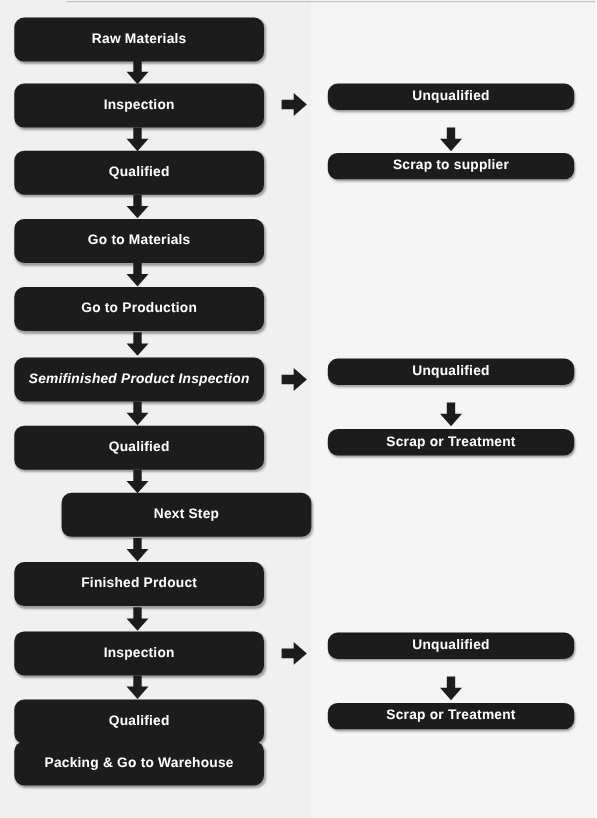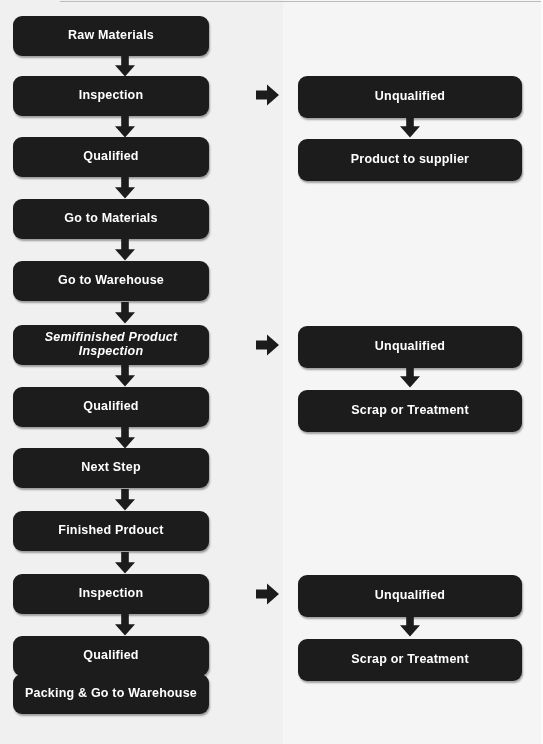--- a/index.html
+++ b/index.html
@@ -68,27 +68,27 @@
     font-size: 12.5px;
     font-weight: bold;
     letter-spacing: 0.2px;
     line-height: 1.1;
     box-shadow: 1px 2px 2px rgba(0,0,0,0.35);
     padding: 0 6px;
     overflow: hidden;
   }
   .node.left-col {
     left: 13px;
-    width: 196px;
+    width: 227px;
     height: 40px;
   }
   .node.right-col {
     left: 298px;
     width: 224px;
-    height: 42px;
+    height: 24px;
   }
 
   
   .arrow-down {
     position: absolute;
     width: 22px;
     height: 22px;
   }
   .arrow-down svg, .arrow-right svg {
     display: block;
@@ -130,39 +130,39 @@
         <svg width="22" height="22" viewBox="0 0 22 22">
           <path d="M7.2 0 H14.8 V10.2 H21 L11 21.5 L1 10.2 H7.2 Z" fill="#1c1c1c"></path>
         </svg>
       </div>
       <div class="node left-col" style="top: 199px;">Go to Materials</div>
       <div class="arrow-down" style="left: 114px; top: 239px;">
         <svg width="22" height="22" viewBox="0 0 22 22">
           <path d="M7.2 0 H14.8 V10.2 H21 L11 21.5 L1 10.2 H7.2 Z" fill="#1c1c1c"></path>
         </svg>
       </div>
-      <div class="node left-col" style="top: 261px;">Go to Warehouse</div>
+      <div class="node left-col" style="top: 261px;">Go to Production</div>
       <div class="arrow-down" style="left: 114px; top: 302px;">
         <svg width="22" height="22" viewBox="0 0 22 22">
           <path d="M7.2 0 H14.8 V10.2 H21 L11 21.5 L1 10.2 H7.2 Z" fill="#1c1c1c"></path>
         </svg>
       </div>
       <div class="node left-col" style="top: 325px; font-style: italic;">Semifinished Product Inspection</div>
       <div class="arrow-down" style="left: 114px; top: 365px;">
         <svg width="22" height="22" viewBox="0 0 22 22">
           <path d="M7.2 0 H14.8 V10.2 H21 L11 21.5 L1 10.2 H7.2 Z" fill="#1c1c1c"></path>
         </svg>
       </div>
       <div class="node left-col" style="top: 387px;">Qualified</div>
       <div class="arrow-down" style="left: 114px; top: 426.5px;">
         <svg width="22" height="22" viewBox="0 0 22 22">
           <path d="M7.2 0 H14.8 V10.2 H21 L11 21.5 L1 10.2 H7.2 Z" fill="#1c1c1c"></path>
         </svg>
       </div>
-      <div class="node left-col" style="top: 448px;">Next Step</div>
+      <div class="node left-col" style="top: 448px; margin-left: 43px;">Next Step</div>
       <div class="arrow-down" style="left: 114px; top: 488.5px;">
         <svg width="22" height="22" viewBox="0 0 22 22">
           <path d="M7.2 0 H14.8 V10.2 H21 L11 21.5 L1 10.2 H7.2 Z" fill="#1c1c1c"></path>
         </svg>
       </div>
       <div class="node left-col" style="top: 511px;">Finished Prdouct</div>
       <div class="arrow-down" style="left: 114px; top: 551.5px;">
         <svg width="22" height="22" viewBox="0 0 22 22">
           <path d="M7.2 0 H14.8 V10.2 H21 L11 21.5 L1 10.2 H7.2 Z" fill="#1c1c1c"></path>
         </svg>
@@ -186,21 +186,21 @@
         <svg width="24" height="22" viewBox="0 0 24 22">
           <path d="M0 6.6 H11 V0.6 L23 11 L11 21.4 V15.4 H0 Z" fill="#1c1c1c"></path>
         </svg>
       </div>
       <div class="node right-col" style="top: 76px;">Unqualified</div>
       <div class="arrow-down" style="left: 399px; top: 115.5px;">
         <svg width="22" height="22" viewBox="0 0 22 22">
           <path d="M7.2 0 H14.8 V10.2 H21 L11 21.5 L1 10.2 H7.2 Z" fill="#1c1c1c"></path>
         </svg>
       </div>
-      <div class="node right-col" style="top: 139px;">Product to supplier</div>
+      <div class="node right-col" style="top: 139px;">Scrap to supplier</div>
       <div class="arrow-right" style="left: 256px; top: 334px;">
         <svg width="24" height="22" viewBox="0 0 24 22">
           <path d="M0 6.6 H11 V0.6 L23 11 L11 21.4 V15.4 H0 Z" fill="#1c1c1c"></path>
         </svg>
       </div>
       <div class="node right-col" style="top: 326px;">Unqualified</div>
       <div class="arrow-down" style="left: 399px; top: 366px;">
         <svg width="22" height="22" viewBox="0 0 22 22">
           <path d="M7.2 0 H14.8 V10.2 H21 L11 21.5 L1 10.2 H7.2 Z" fill="#1c1c1c"></path>
         </svg>

